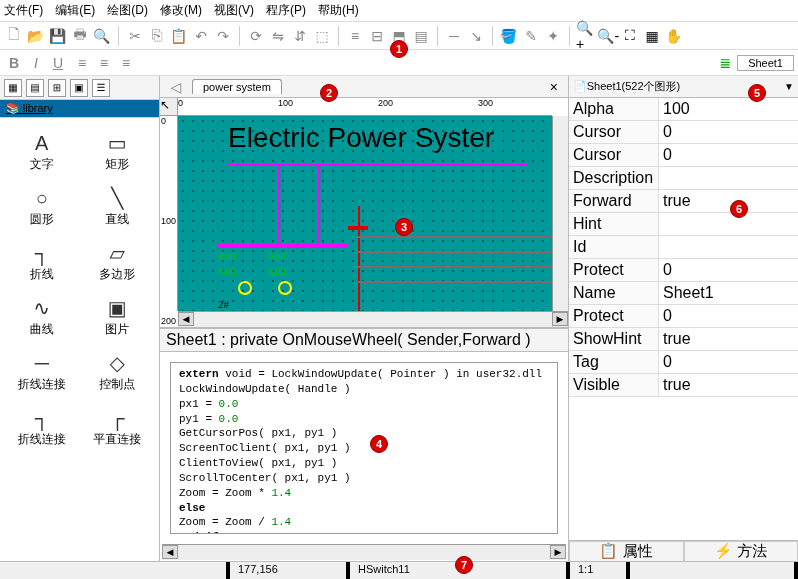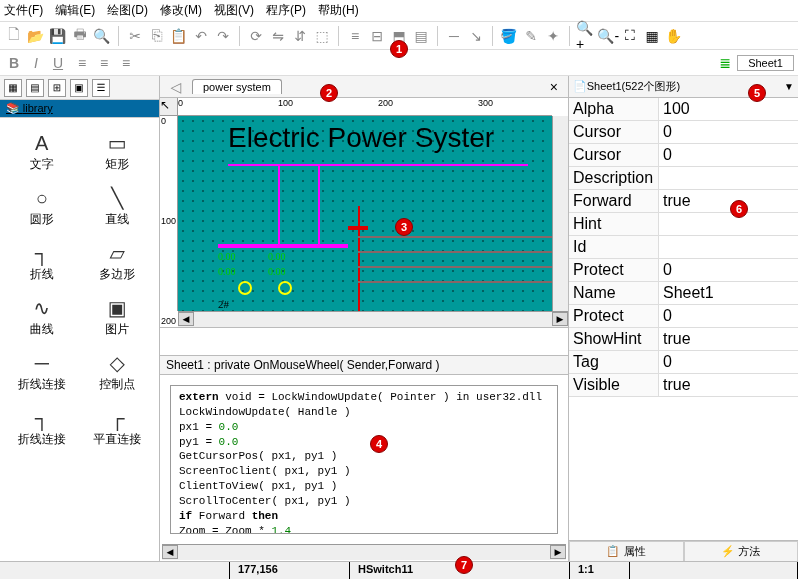--- a/index.html
+++ b/index.html
@@ -32,36 +32,36 @@
 .ruler-h { position:absolute; left:18px; top:0; right:16px; height:18px; background:#fff; border-bottom:1px solid #999; font-size:9px; display:flex;}
 .ruler-h span { position:absolute; }
 .ruler-v { position:absolute; left:0; top:18px; width:18px; bottom:16px; background:#fff; border-right:1px solid #999; font-size:9px;}
 .ruler-v span { position:absolute; writing-mode:horizontal-tb; font-size:9px; left:1px;}
 .canvas { position:absolute; left:18px; top:18px; right:16px; bottom:16px; background:#009999; overflow:hidden;}
 .canvas-title { position:absolute; top:6px; left:50px; font-size:28px; color:#000; font-family:Arial;}
 .wire { position:absolute; }
 .sb-h { position:absolute; left:18px; right:0; bottom:0; height:16px; background:#eee; border-top:1px solid #999; display:flex;}
 .sb-v { position:absolute; top:18px; right:0; bottom:16px; width:16px; background:#eee; border-left:1px solid #999;}
 .sb-arrow { width:16px; height:14px; background:#ddd; border:1px solid #999; font-size:9px; text-align:center; line-height:12px; cursor:pointer;}
-.codehdr { padding:2px 6px; background:#f4f4f4; border-bottom:1px solid #bbb; border-top:1px solid #bbb; font-size:12px;margin-top:27px;}
+.codehdr { padding:2px 6px; background:#f4f4f4; border-bottom:1px solid #bbb; border-top:1px solid #bbb; font-size:16px;}
 .codebox { flex:1; padding:4px 8px; font-family:"Courier New",monospace; font-size:11px; overflow:auto; background:#fff; line-height:1.35; position:relative; border:1px solid #999; margin:10px;}
 .codebox .kw { font-weight:bold; }
 .codebox .num { color:#008000; }
 .code-scroll-h { height:16px; background:#eee; border-top:1px solid #999; display:flex; margin:0 2px 2px 2px;}
 .right { width:230px; background:#fff; border-left:1px solid #bbb; display:flex; flex-direction:column;}
 .right-hdr { height:22px; background:#f4f4f4; border-bottom:1px solid #bbb; display:flex; align-items:center; padding:0 4px; font-size:11px;}
 .right-hdr .dd { margin-left:auto; font-size:10px;}
 .proptbl { flex:1; overflow:auto; font-size:16px;}
 .proptbl div.prow { display:flex; border-bottom:1px solid #ddd;}
 .proptbl .pk { width:90px; padding:2px 4px; border-right:1px solid #ddd; background:#fafafa;}
 .proptbl .pv { flex:1; padding:2px 4px;}
 .right-btm { height:22px; border-top:1px solid #bbb; display:flex;}
-.right-btm button { flex:1; font-size:11px; background:#f4f4f4; border:1px solid #ccc; cursor:pointer;}
+.right-btm button { flex:1; font-size:15px; background:#f4f4f4; border:1px solid #ccc; cursor:pointer;}
 .statusbar { position:absolute; left:0; right:0; bottom:0; height:18px; background:#f0f0f0; border-top:1px solid #bbb; display:flex; font-size:11px;}
-.statusbar div { border-right:1px solid #000000; padding:1px 8px;font-weight:bold; }
+.statusbar div { border-right:4px solid #000000; padding:1px 8px; }
 .marker { position:absolute; width:18px; height:18px; background:#d00; border-radius:50%; color:#fff; font-size:11px; font-weight:bold; display:flex; align-items:center; justify-content:center; border:1px solid #800; z-index:100;}
 .dots { position:absolute; inset:0; background-image:radial-gradient(#006060 1px, transparent 1px); background-size:10px 10px;}
 .schematic { position:absolute; inset:0;font-family:Liberation Serif, serif; }
 .val { position:absolute; font-size:10px; color:#00cc00; }
 .lbl2 { position:absolute; font-size:11px; color:#000; }
 </style>
 </head>
 <body>
 
 <div class="menubar">
@@ -263,21 +263,20 @@
     <div class="codehdr">Sheet1 : private OnMouseWheel( Sender,Forward )</div>
     <div class="codebox" id="codebox">
         <div><span class="kw">extern</span> void = LockWindowUpdate( Pointer ) in user32.dll</div>
         <div>LockWindowUpdate( Handle )</div>
         <div>px1 = <span class="num">0.0</span></div>
         <div>py1 = <span class="num">0.0</span></div>
         <div>GetCursorPos( px1, py1 )</div>
         <div>ScreenToClient( px1, py1 )</div>
         <div>ClientToView( px1, py1 )</div>
         <div>ScrollToCenter( px1, py1 )</div>
-        <div><span class="kw">if</span> Forward <span class="kw">then</span></div>
         <div>  Zoom = Zoom * <span class="num">1.4</span></div>
         <div><span class="kw">else</span></div>
         <div>  Zoom = Zoom / <span class="num">1.4</span></div>
         <div><span class="kw">end</span> <span class="kw">if</span></div>
       </div>
     <div class="code-scroll-h">
       <span class="sb-arrow">◀</span>
       <span style="flex:1"></span>
       <span class="sb-arrow">▶</span>
     </div>

